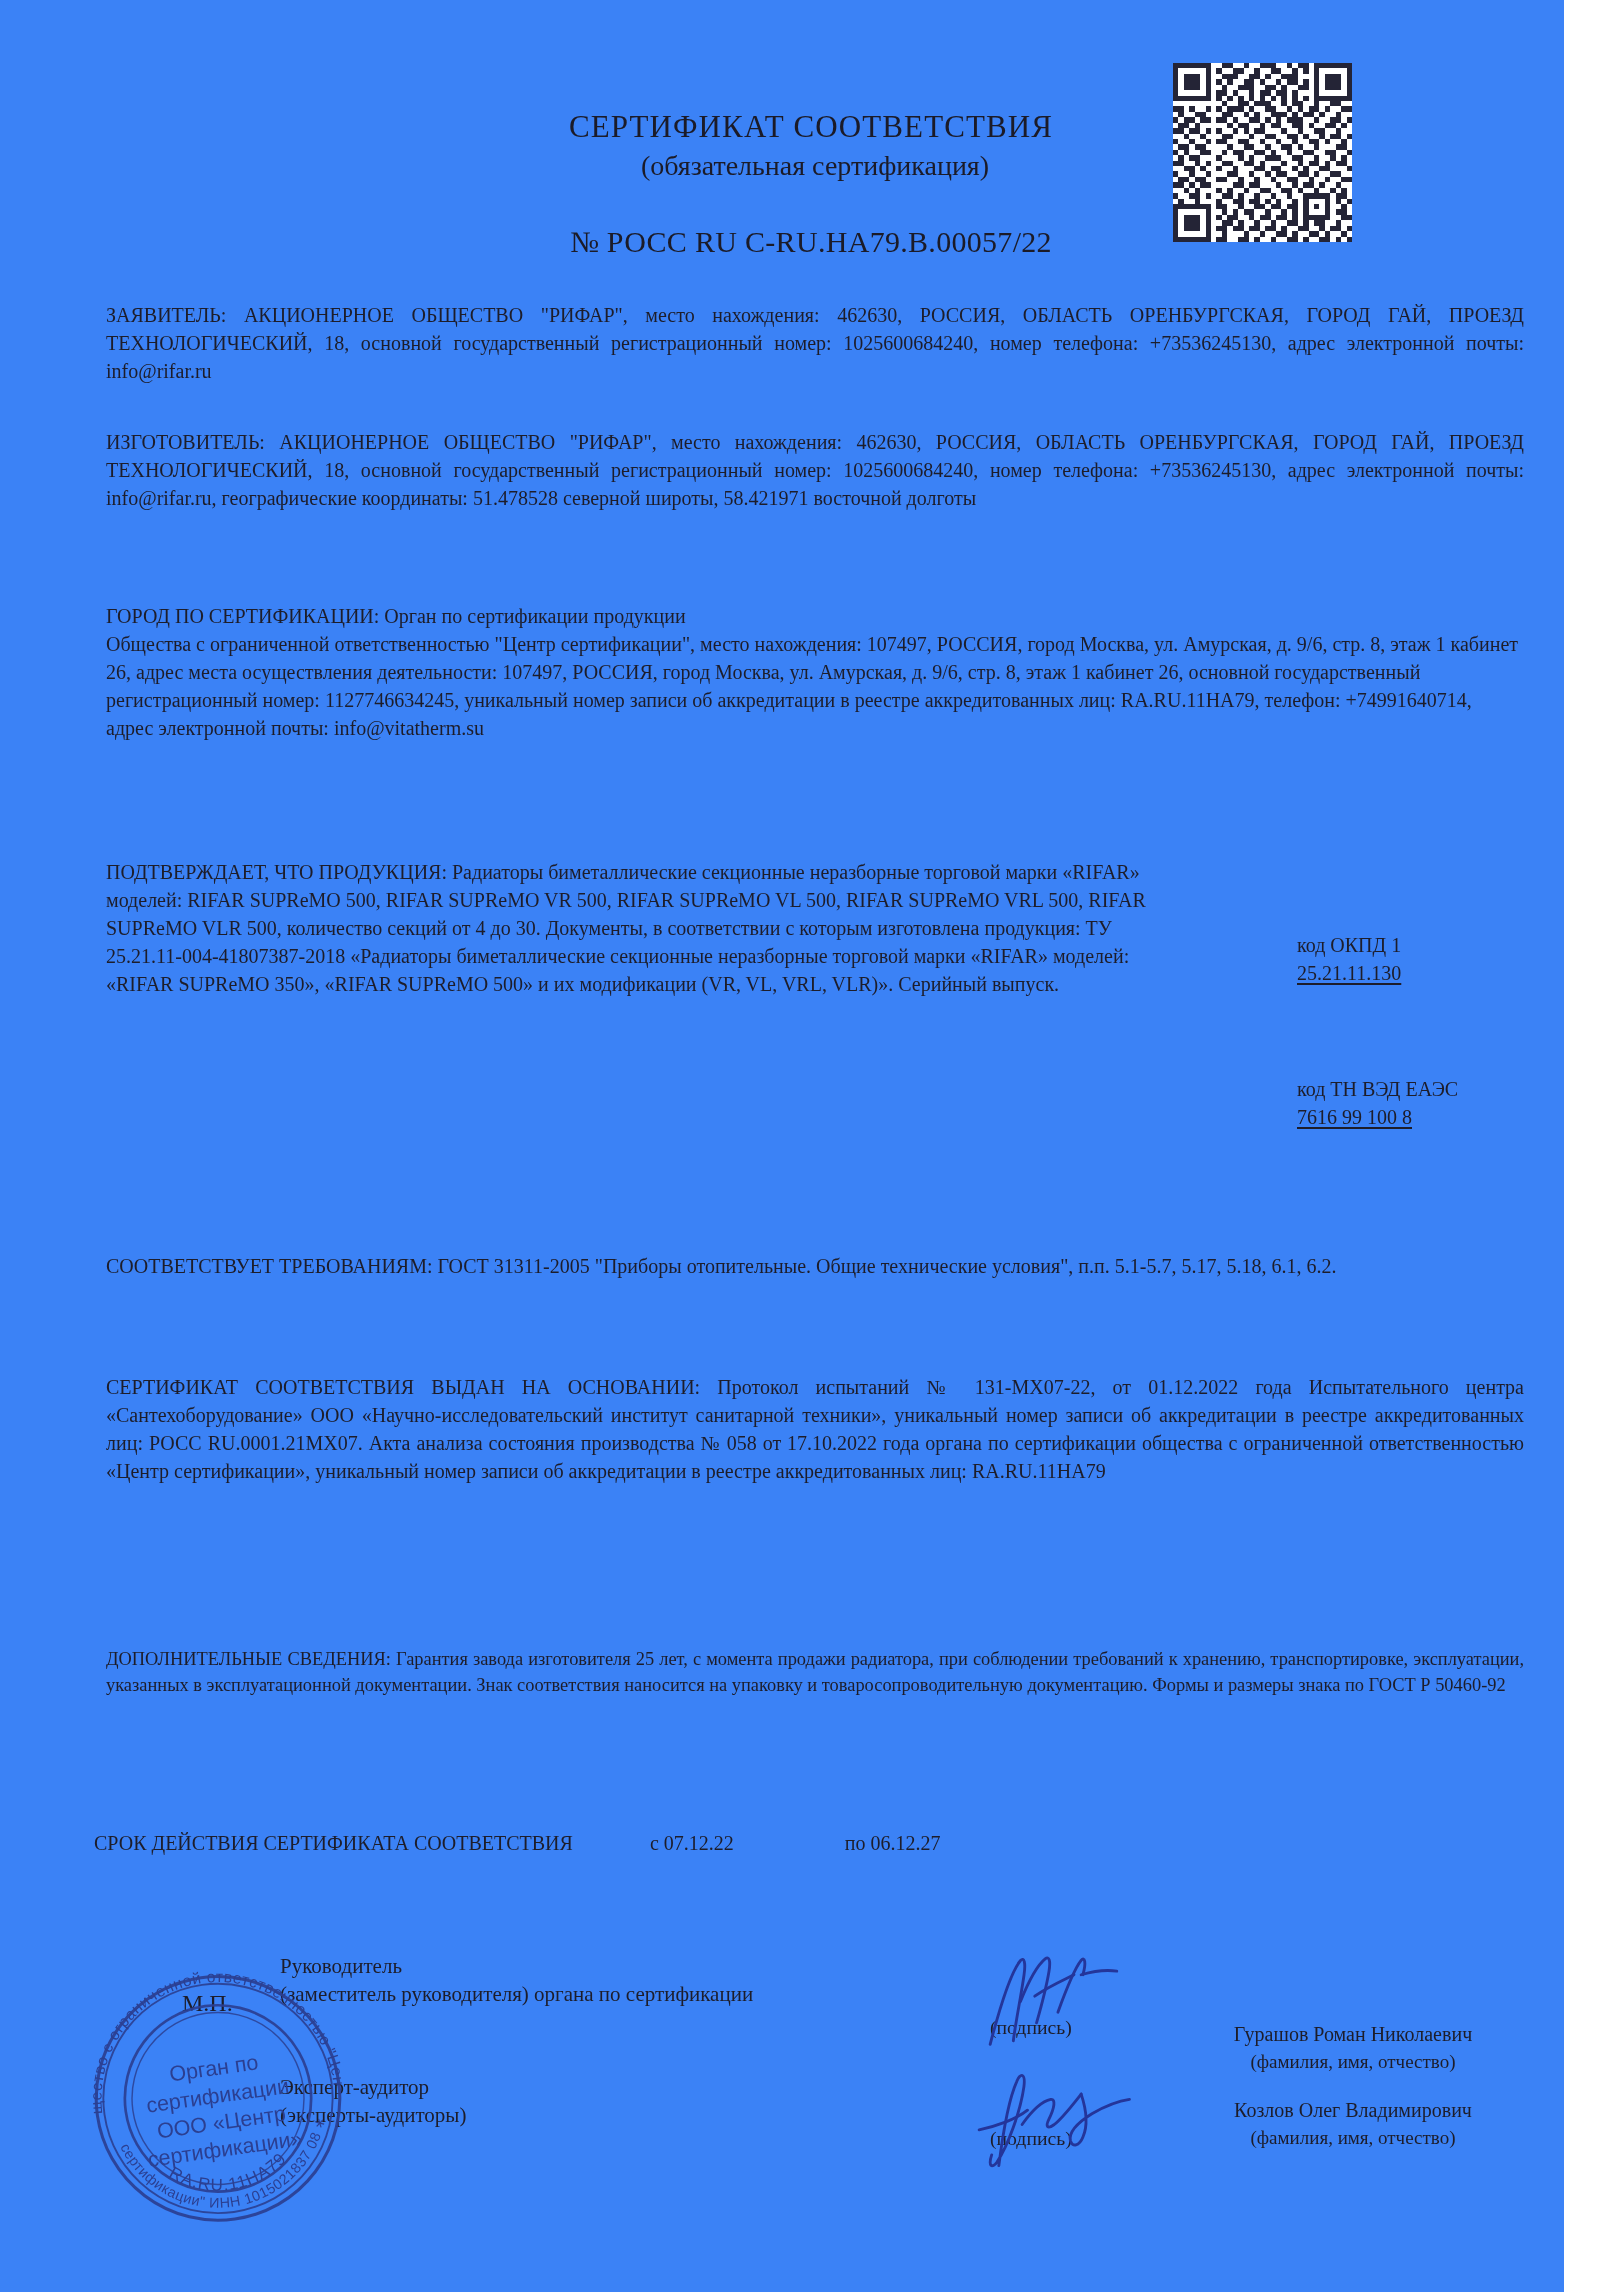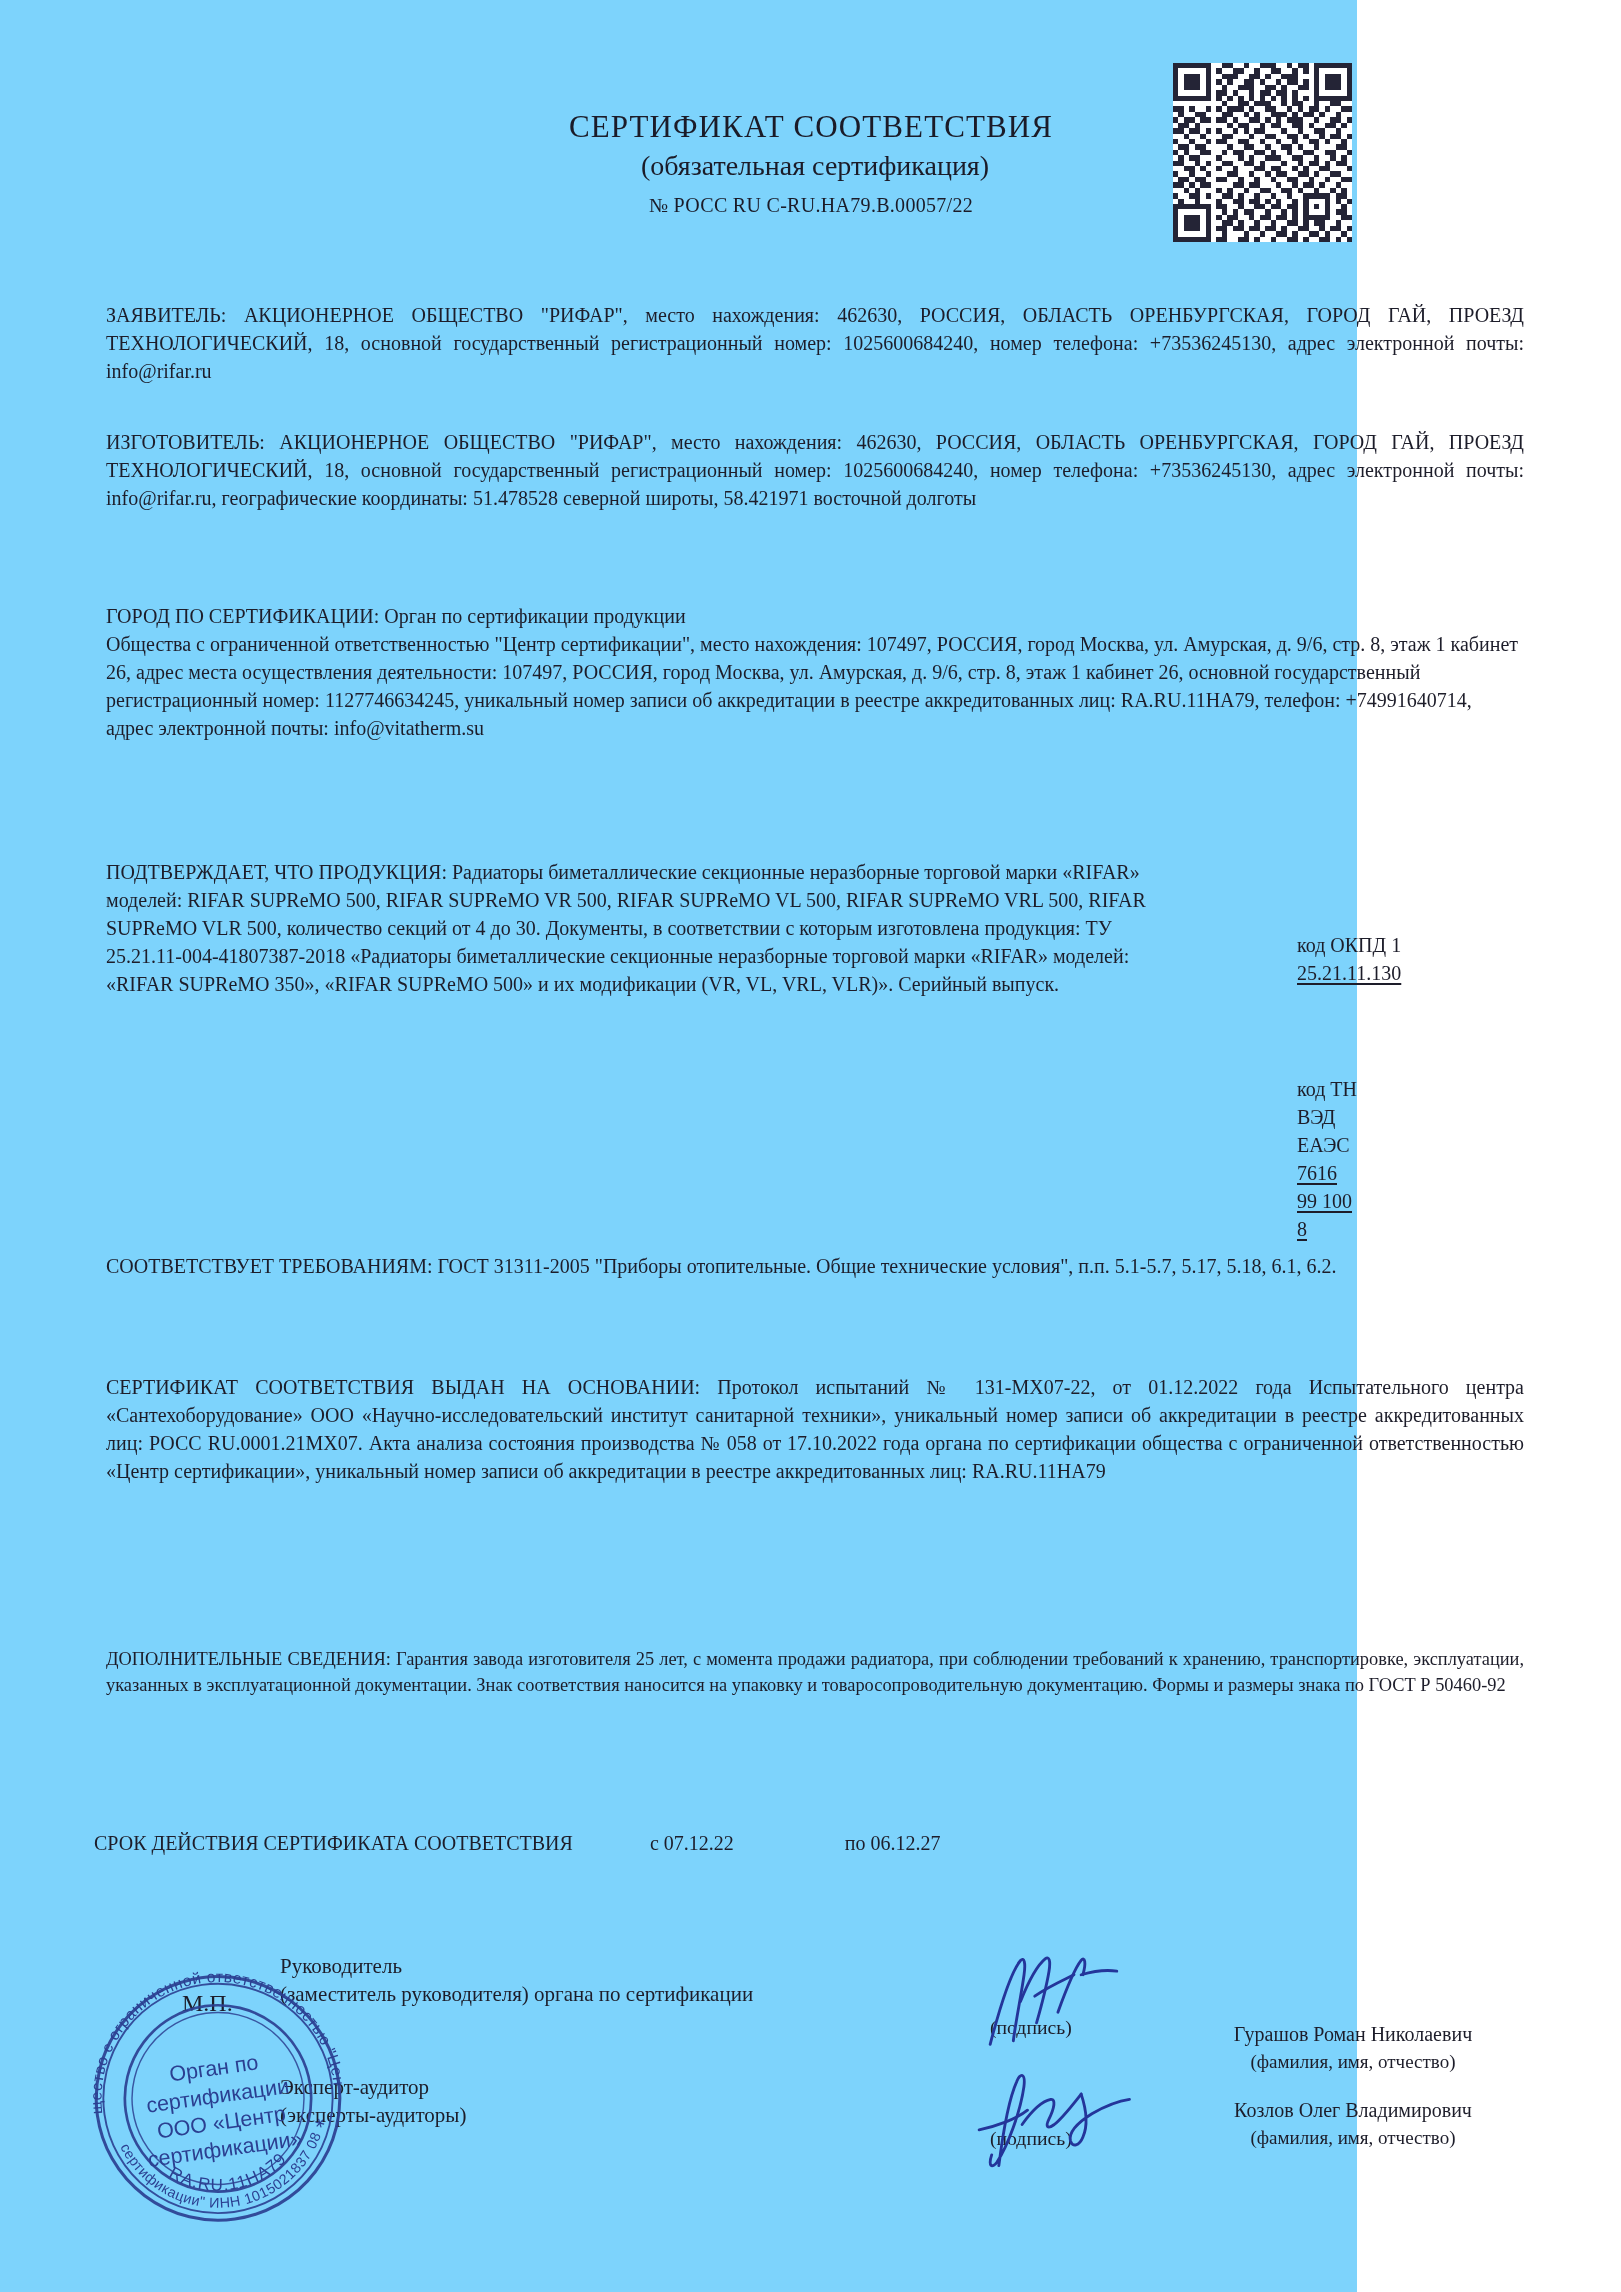--- a/index.html
+++ b/index.html
@@ -13,23 +13,23 @@
     height: 2293px;
     position: relative;
     font-family: "Liberation Serif", "DejaVu Serif", serif;
     color: #1a1a26;
     overflow: hidden;
   }
 
   .page {
     position: absolute;
     inset: 0;
-    width: 1357px;
+    width: 1564px;
     height: 2293px;
-    background: #7dd3fc;
+    background: #3b82f6;
   }
 
   
   .header {
     position: absolute;
     top: 106px;
     left: 0;
     width: 1622px;
     text-align: center;
   }
@@ -39,24 +39,25 @@
     line-height: 41px;
     color: #1b1b28;
   }
   .title-sub {
     font-size: 28px;
     line-height: 38px;
     color: #1b1b28;
     padding-left: 8px;
   }
   .title-number {
-    font-size: 20px;
+    font-size: 30px;
     line-height: 41px;
     letter-spacing: 0.3px;
     color: #1b1b28;
+    margin-top: 36px;
   }
 
   
   .qr-box {
     position: absolute;
     top: 63px;
     left: 1173px;
     width: 179px;
     height: 179px;
     background: #ffffff;

